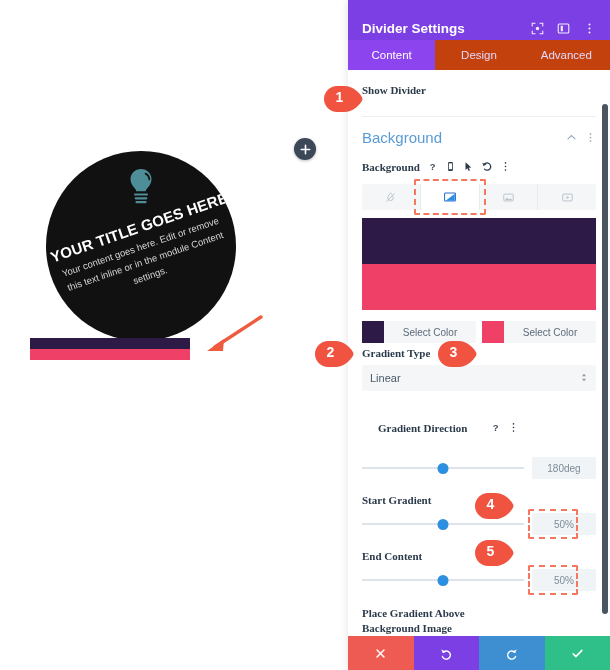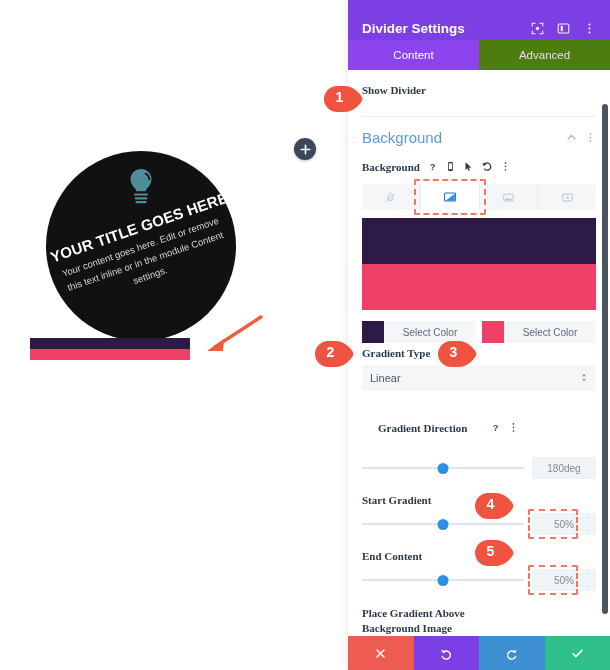--- a/index.html
+++ b/index.html
@@ -87,21 +87,21 @@
     color: #ffffff; font-size: 13.5px; font-weight: bold;
     flex: 1 1 auto;
   }
   .hdr-icon {
     width: 22px; height: 22px;
     display: flex; align-items: center; justify-content: center;
     cursor: pointer; opacity: .92; margin-left: 4px;
   }
 
   .tabs {
-    height: 30px; background: #4d7c0f;
+    height: 30px; background: #c2410c;
     display: flex; flex: 0 0 auto;
   }
   .tab {
     flex: 1 1 0; display: flex; align-items: center; justify-content: center;
     color: #E7D8FB; font-size: 11.5px; cursor: pointer;
   }
   .tab.active { background: #8B44EE; color: #ffffff; }
 
   .panel-body {
     flex: 1 1 auto; position: relative; overflow: hidden;
@@ -289,20 +289,21 @@
       <svg viewBox="0 0 16 16" width="13" height="13">
         <circle cx="8" cy="3" r="1.25" fill="#ffffff"></circle>
         <circle cx="8" cy="8" r="1.25" fill="#ffffff"></circle>
         <circle cx="8" cy="13" r="1.25" fill="#ffffff"></circle>
       </svg>
     </span>
   </div>
 
   <div class="tabs">
     <div class="tab active">Content</div>
+    <div class="tab">Design</div>
     <div class="tab">Advanced</div>
   </div>
 
   <div class="panel-body">
 
     <div style="margin-top:14px" class="field-label">Show Divider</div>
 
     <div class="section-head" style="margin-top:20px">
       <span class="section-title">Background</span>
       <span class="sec-ctl">

